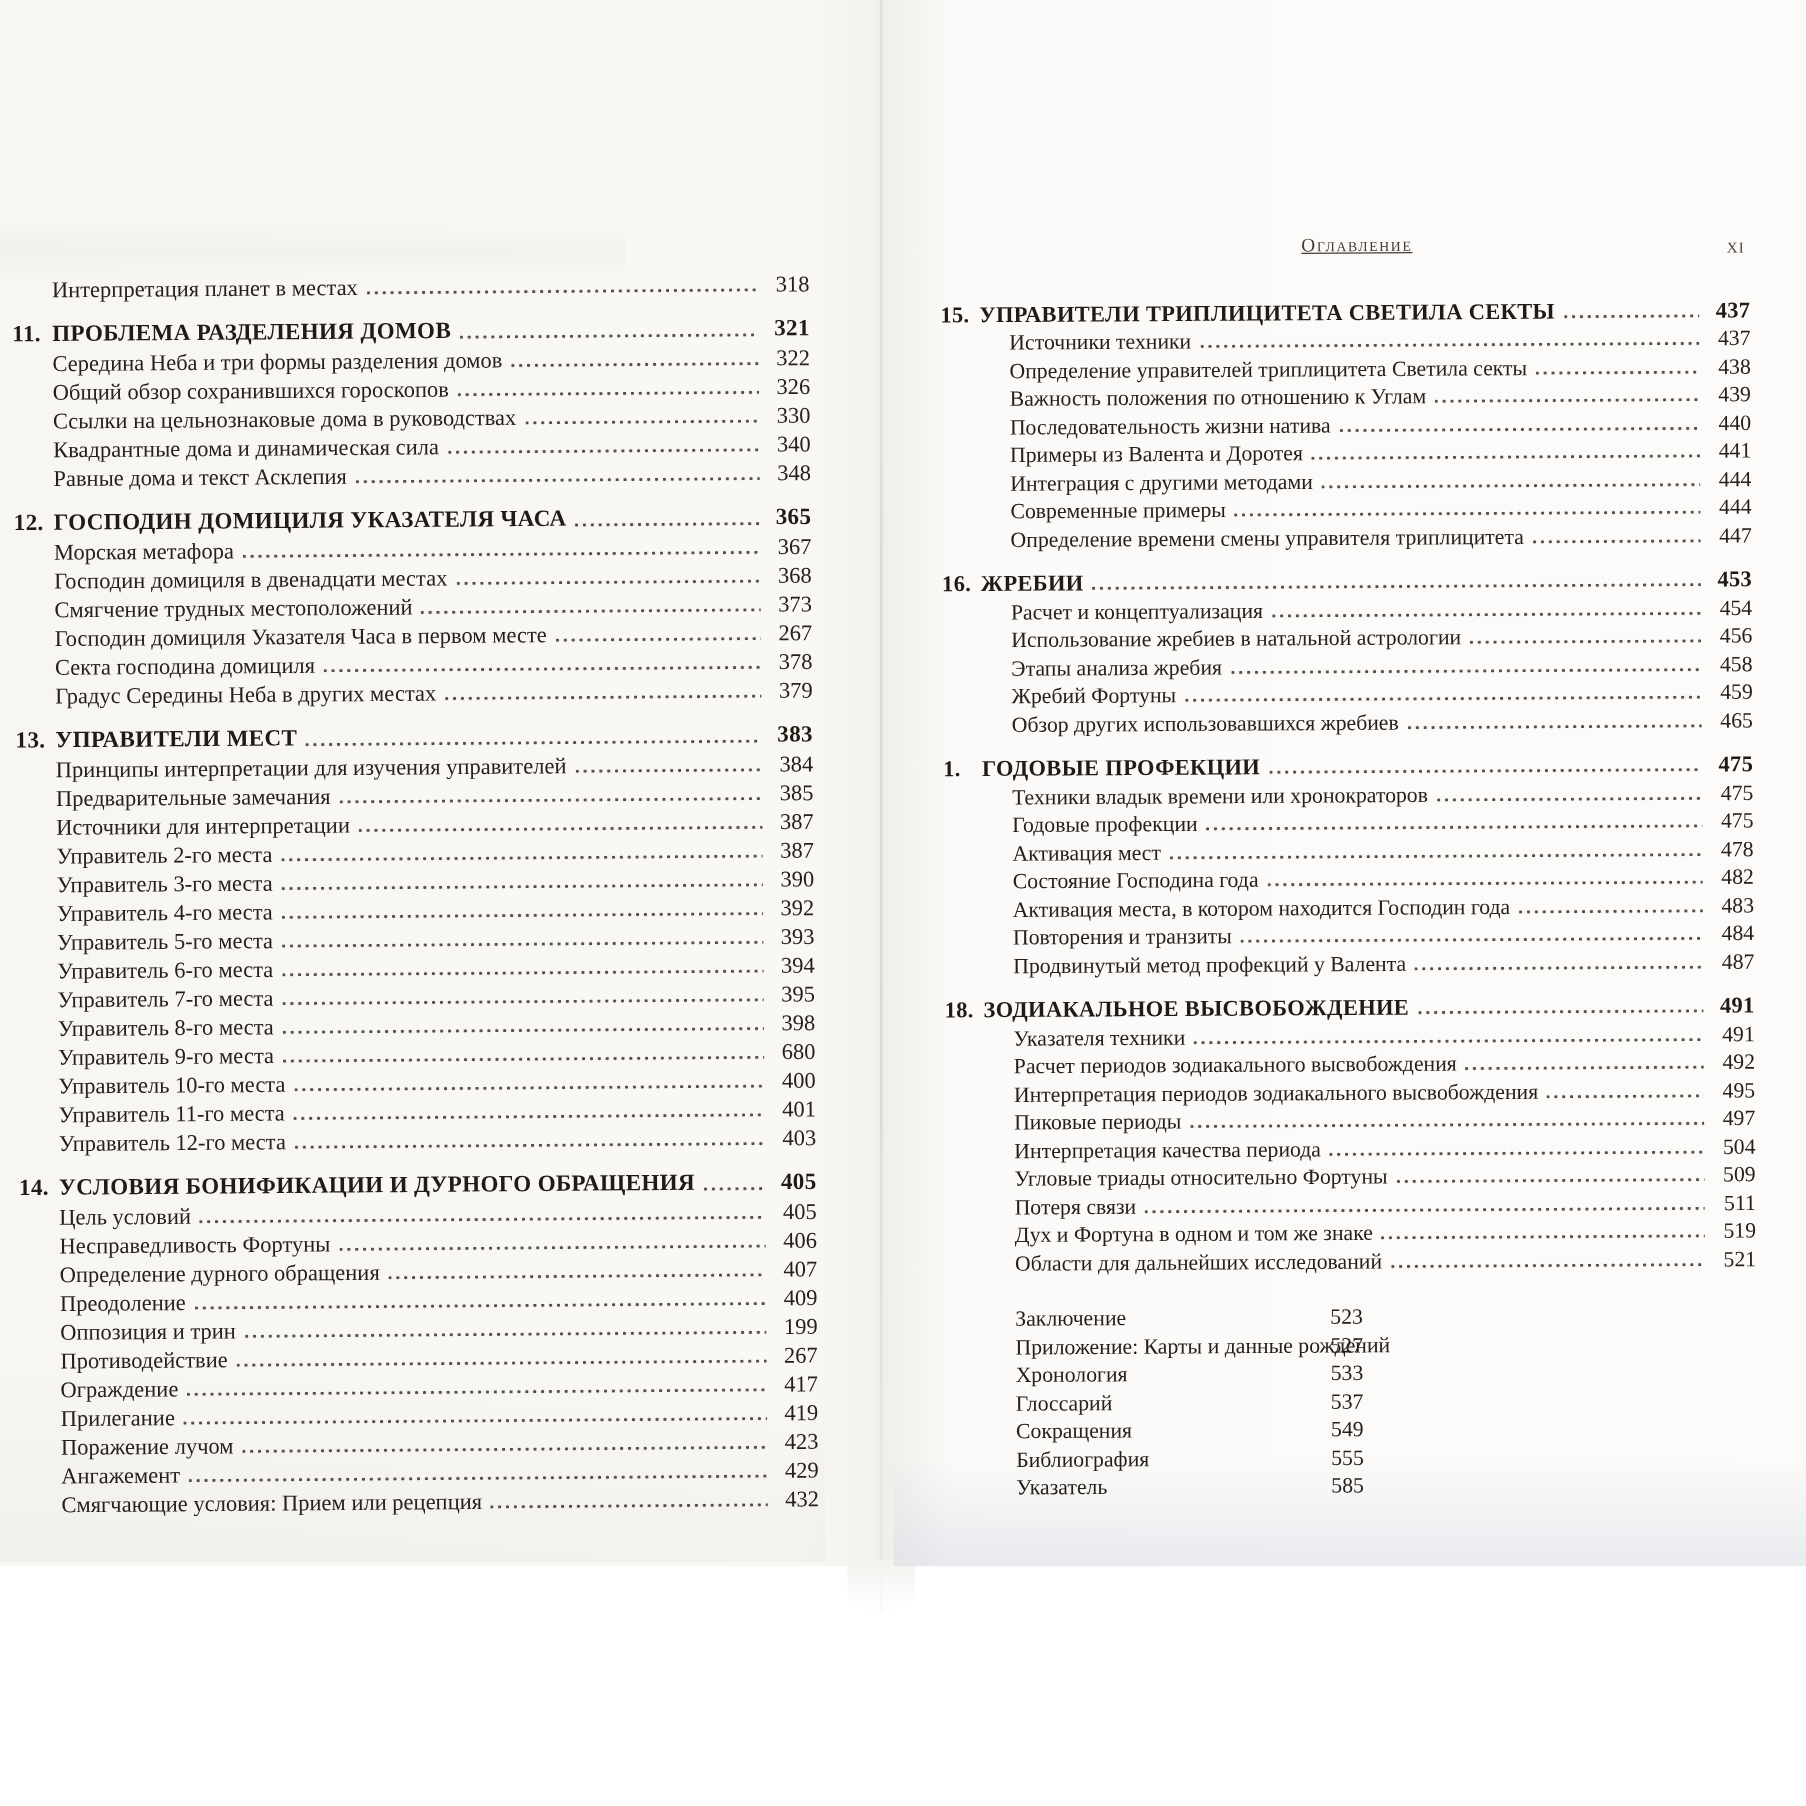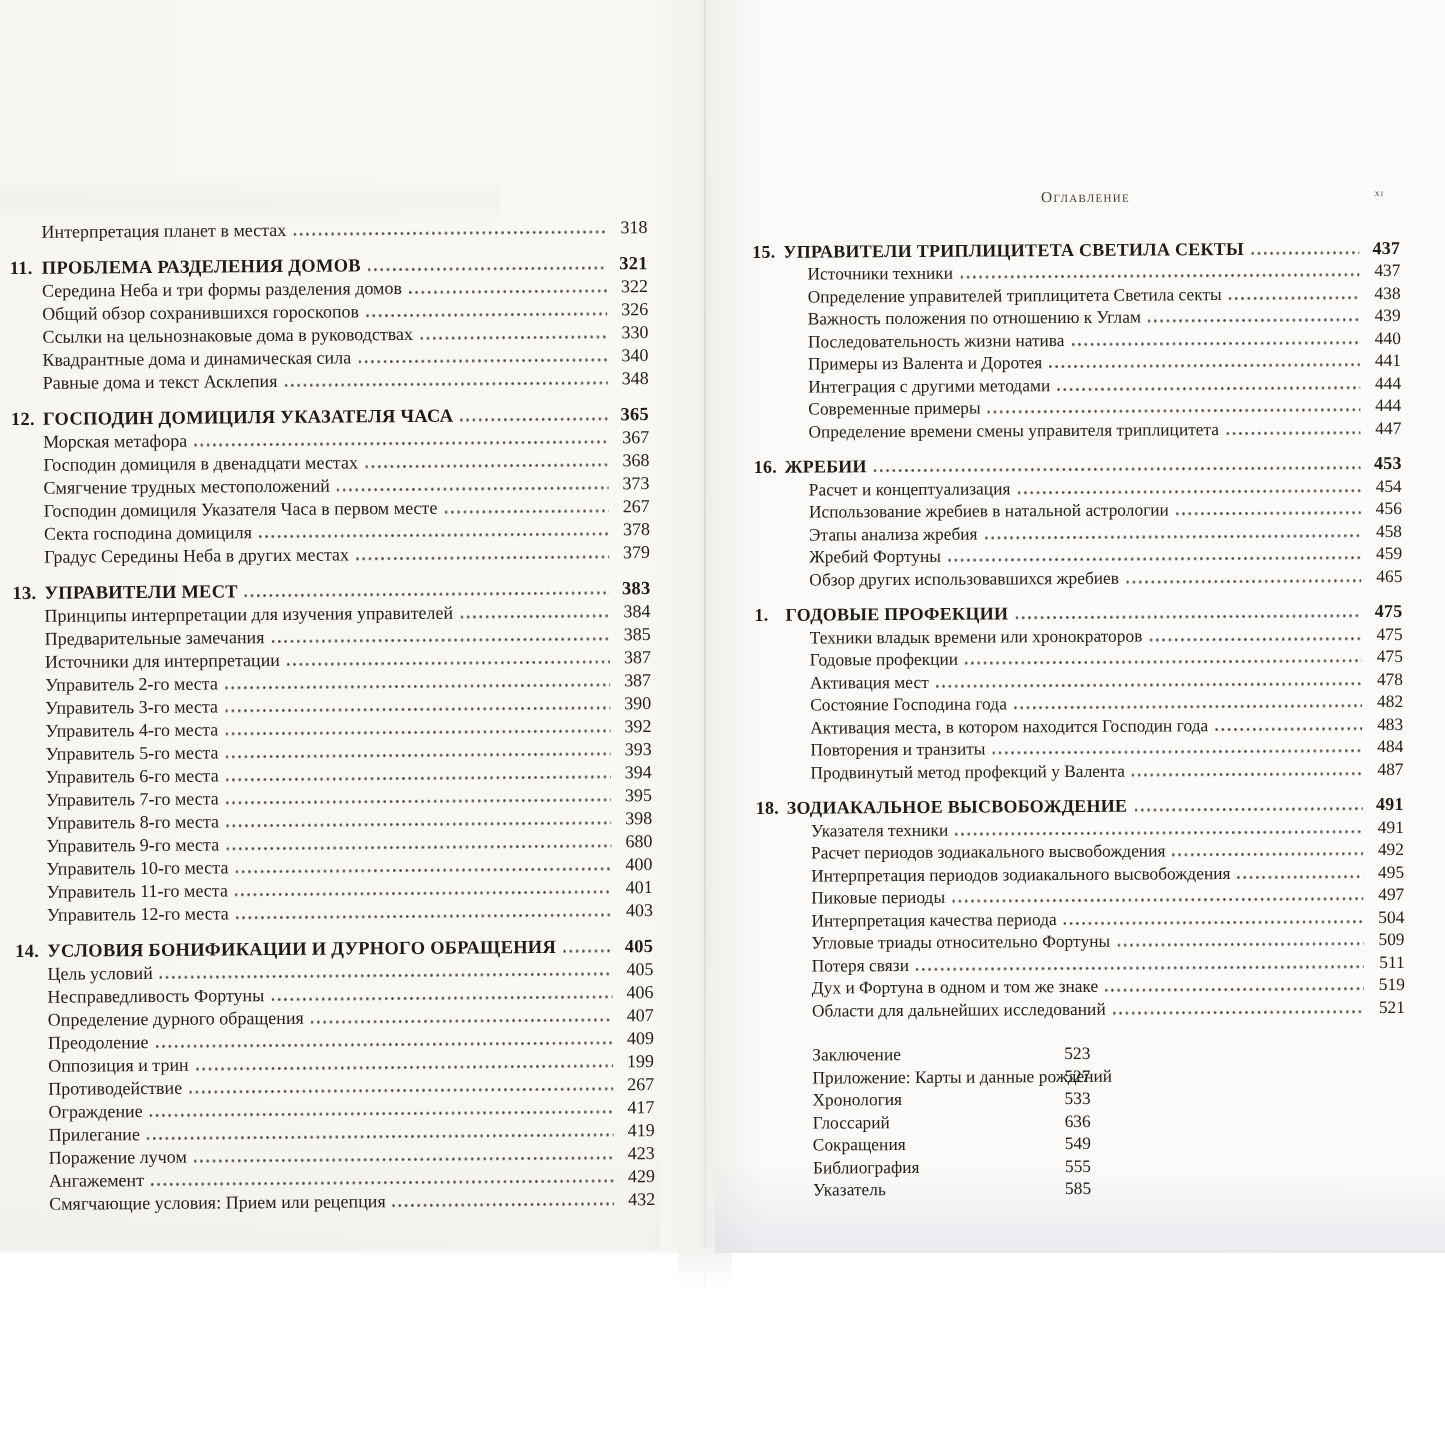--- a/index.html
+++ b/index.html
@@ -62,25 +62,25 @@
   .rp-toc .heading .num{margin-left:15px;width:31px;flex:0 0 auto;}
   .pg{flex:0 0 auto;min-width:38px;text-align:right;}
   .dots{
     flex:1 1 auto;height:5px;margin:0 3px 4px 7px;
     background-image:radial-gradient(circle at 1.3px 2.5px, rgba(48,40,32,0.82) 1.12px, rgba(0,0,0,0) 1.5px);
     background-size:6.3px 5px;background-repeat:repeat-x;background-position:0 bottom;
   }
   
   .rp-header{position:relative;height:20px;text-align:center;padding-left:34px;}
   .rp-title{
-    font-variant:small-caps;letter-spacing:1.3px;font-size:15.5px;color:#443c33;
+    font-variant:small-caps;letter-spacing:1.3px;font-size:15.5px;color:#443c33;text-decoration:underline;
   }
   .rp-pagenum{
-    position:absolute;right:16px;top:1px;
-    font-variant:small-caps;letter-spacing:1px;font-size:10px;color:#4a443c;
+    position:absolute;right:4px;top:1px;
+    font-variant:small-caps;letter-spacing:1px;font-size:17px;color:#4a443c;
   }
   
   #back-matter{margin-top:22px;}
   .back-row{display:flex;align-items:flex-end;height:22.5px;padding-left:70px;font-size:17.4px;}
   .back-label{width:252px;flex:0 0 auto;white-space:nowrap;}
   .back-pg{flex:0 0 auto;margin-top:32px;}
 </style>
 </head>
 <body>
 
@@ -506,21 +506,21 @@
       <div class="back-row">
         <span class="back-label">Приложение: Карты и данные рождений</span>
         <span class="back-pg">527</span>
       </div>
       <div class="back-row">
         <span class="back-label">Хронология</span>
         <span class="back-pg">533</span>
       </div>
       <div class="back-row">
         <span class="back-label">Глоссарий</span>
-        <span class="back-pg">636</span>
+        <span class="back-pg">537</span>
       </div>
       <div class="back-row">
         <span class="back-label">Сокращения</span>
         <span class="back-pg">549</span>
       </div>
       <div class="back-row">
         <span class="back-label">Библиография</span>
         <span class="back-pg">555</span>
       </div>
       <div class="back-row">

